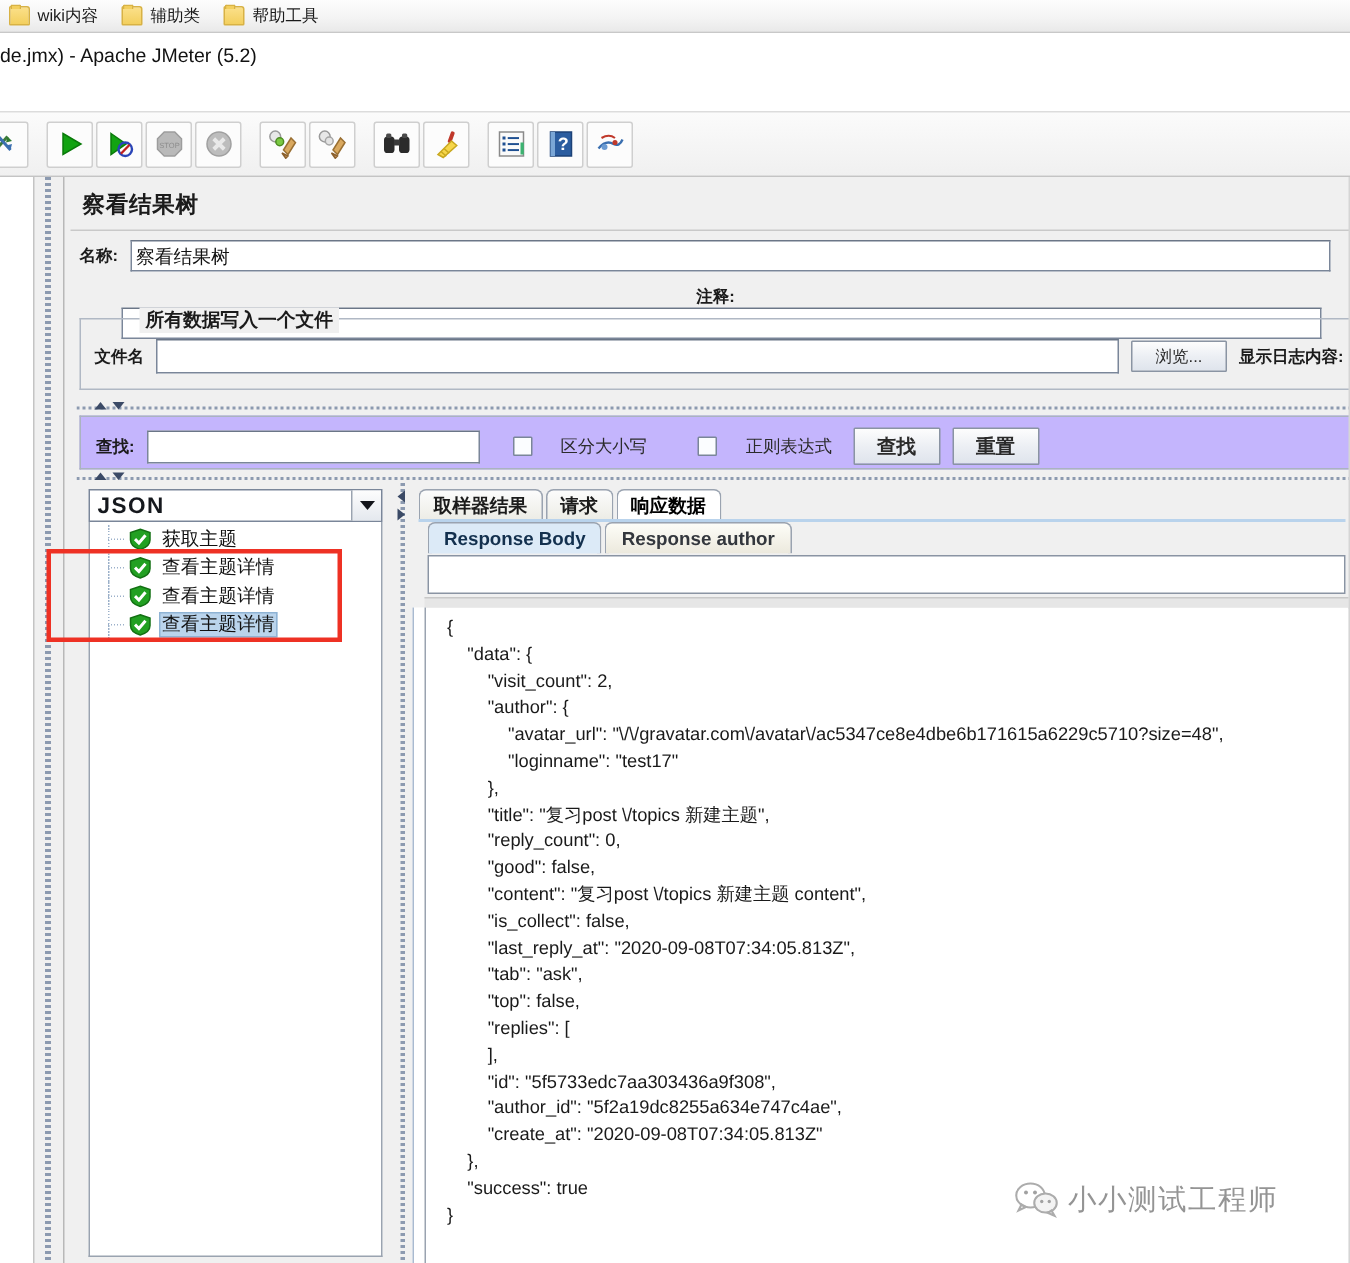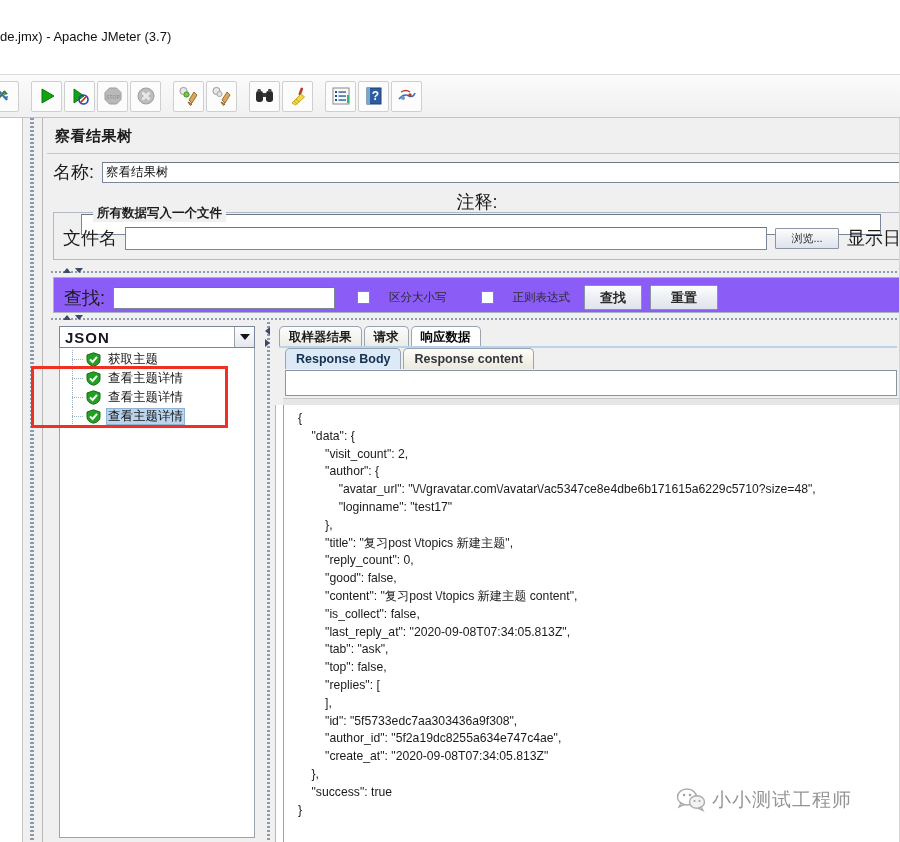--- a/index.html
+++ b/index.html
@@ -76,21 +76,21 @@
     position: absolute; left: 12px; top: 9px;
     font-size: 15px; font-weight: bold; color: #1b1b1b; letter-spacing: .5px;
   }
   .title-rule {
     position: absolute; left: 4px; top: 35px; width: 854px; height: 1px; background: #c9c9c9;
   }
 
   
   .form-row { position: absolute; display: flex; align-items: center; }
   .form-label {
-    font-size: 18px; font-weight: normal; color: #1b1b1b; white-space: nowrap;
+    font-size: 11px; font-weight: bold; color: #1b1b1b; white-space: nowrap;
   }
   .text-input {
     background: #ffffff;
     border: 1px solid #7a8699;
     border-top-color: #6b7687;
     box-sizing: border-box;
     font-size: 12.5px; color: #111;
     padding: 2px 3px;
     height: 21px;
     line-height: 16px;
@@ -125,21 +125,21 @@
     background-image: repeating-linear-gradient(to right, #8c9ab0 0 2px, transparent 2px 4px);
     background-size: 4px 2px; background-repeat: repeat-x; background-position: 0 4px;
   }
   .hsplit .arr { position: absolute; top: 1px; width: 0; height: 0; }
   .arr-up { border-left: 4px solid transparent; border-right: 4px solid transparent; border-bottom: 5px solid #3b4a66; }
   .arr-dn { border-left: 4px solid transparent; border-right: 4px solid transparent; border-top: 5px solid #3b4a66; }
 
   
   .searchbar {
     position: absolute; left: 52px; top: 277px; width: 840px; height: 36px;
-    border: 1px solid #aab3c0; border-right: none; background: #8b5cf6;
+    border: 1px solid #aab3c0; border-right: none; background: #c4b5fd;
     box-sizing: border-box;
     text-align: center;
   }
   .chk {
     width: 13px; height: 13px; border: 1px solid #7a8699; background: #fbfdff;
     box-sizing: border-box; border-radius: 1px;
   }
   .chk-label { font-size: 11.5px; color: #2b2b2b; margin-left: 19px; white-space: nowrap; }
 
   
@@ -275,22 +275,36 @@
   
   .right-edge {
     position: absolute; right: 0; top: 118px; width: 1px; height: 724px; background: #d5d5d5;
   }
 </style>
 </head>
 <body>
 
 <div id="root">
 
-
-  <div class="win-title">de.jmx) - Apache JMeter (3.7)</div>
+  <div class="bookmark-bar">
+    <div class="bm-item">
+      <span class="bm-folder"></span>
+      <span class="bm-label">wiki内容</span>
+    </div>
+    <div class="bm-item">
+      <span class="bm-folder"></span>
+      <span class="bm-label">辅助类</span>
+    </div>
+    <div class="bm-item">
+      <span class="bm-folder"></span>
+      <span class="bm-label">帮助工具</span>
+    </div>
+  </div>
+
+  <div class="win-title">de.jmx) - Apache JMeter (5.2)</div>
 
   <div class="toolbar">
     <div style="width:2px;flex:none;"></div>
 
     <div class="tb-btn" style="margin-left:-14px;">
       <svg class="tb-icon" width="20" height="20" viewBox="0 0 20 20">
         <path d="M3 14 L11 5" stroke="#3b7a3b" stroke-width="2" fill="none"></path>
         <path d="M11 5 l-1 4 l4 -1 z" fill="#2f7a2f"></path>
         <path d="M5 5 L13 14" stroke="#3b6fb0" stroke-width="2" fill="none"></path>
         <path d="M13 14 l1 -4 l-4 1 z" fill="#3b6fb0"></path>
@@ -432,21 +446,21 @@
         <div class="text-input" style="margin-left:8px;width:222px;height:22px;"></div>
         <span style="display:inline-flex;align-items:center;margin-left:22px;">
           <span class="chk"></span>
           <span class="chk-label">区分大小写</span>
         </span>
         <span style="display:inline-flex;align-items:center;margin-left:18px;padding-left:16px;">
           <span class="chk"></span>
           <span class="chk-label">正则表达式</span>
         </span>
         <div class="btn bold" style="margin-left:14px;width:58px;height:25px;">查找</div>
-        <div class="btn bold" style="margin-left:8px;width:68px;height:25px;">重置</div>
+        <div class="btn bold" style="margin-left:8px;width:58px;height:25px;">重置</div>
       </div>
     </div>
 
     <div class="hsplit" style="left:8px; top:196px; width:850px;">
       <span class="arr arr-up" style="left:12px;"></span>
       <span class="arr arr-dn" style="left:24px;"></span>
     </div>
 
     <div class="lower" style="left:10px; top:204px; width:848px; height:520px;">
 
@@ -520,21 +534,21 @@
 
         <div class="tabstrip">
           <div class="tab">取样器结果</div>
           <div class="tab">请求</div>
           <div class="tab active">响应数据</div>
         </div>
         <div class="tab-underline"></div>
 
         <div class="subtabstrip">
           <div class="subtab active">Response Body</div>
-          <div class="subtab">Response content</div>
+          <div class="subtab">Response author</div>
         </div>
 
         <div class="resp-search"></div>
         <div class="resp-sep"></div>
 
         <div class="json-scroll-l"></div>
         <div class="resp-body">
           <div class="json" style="position:relative;left:14px;top:5px;">{
     "data": {
         "visit_count": 2,

